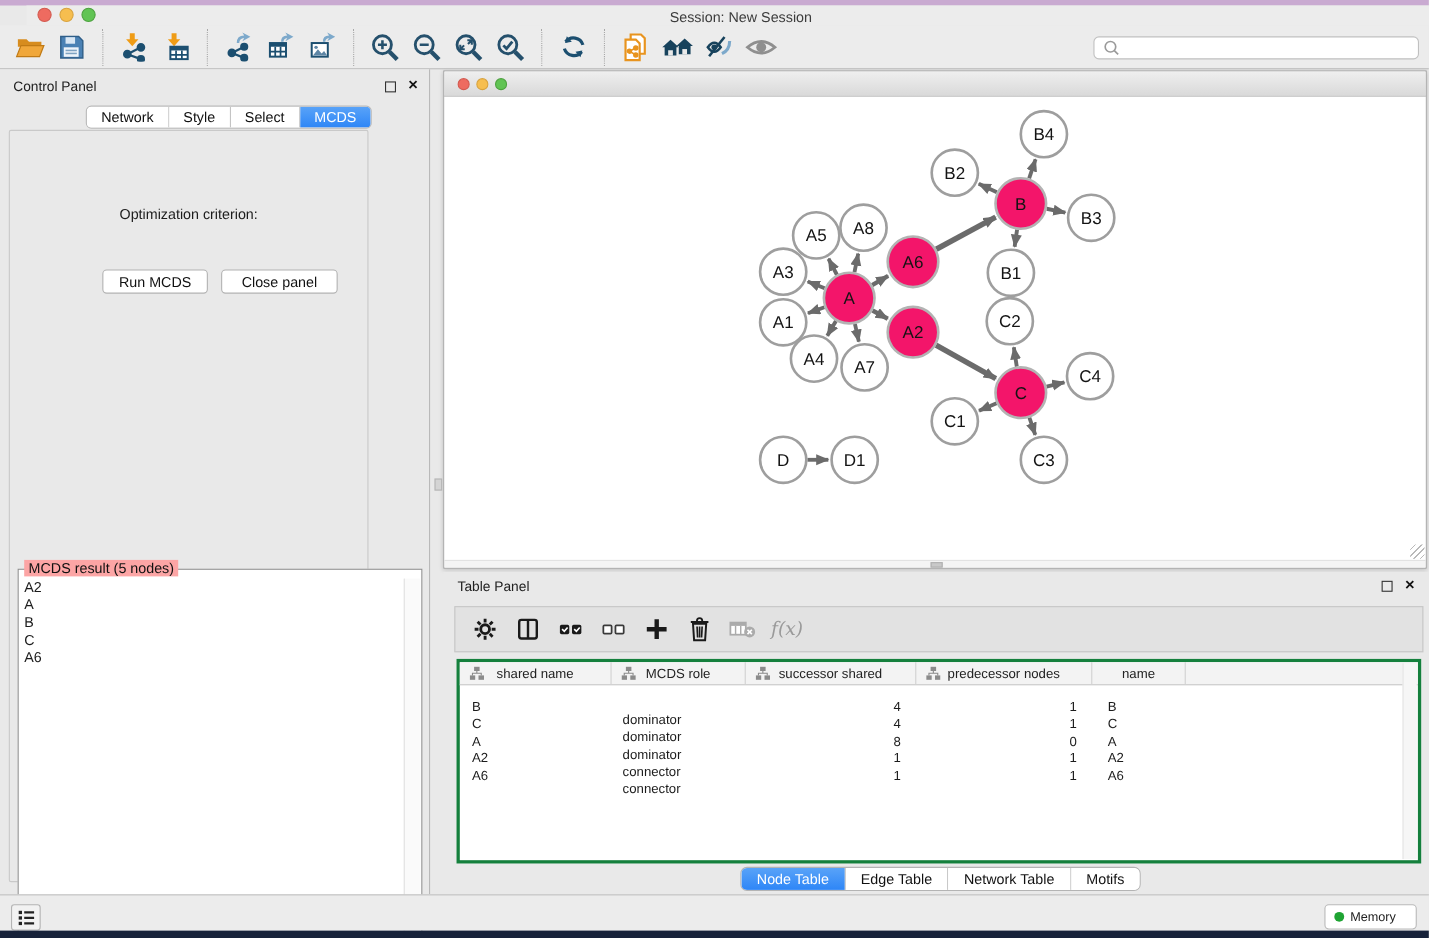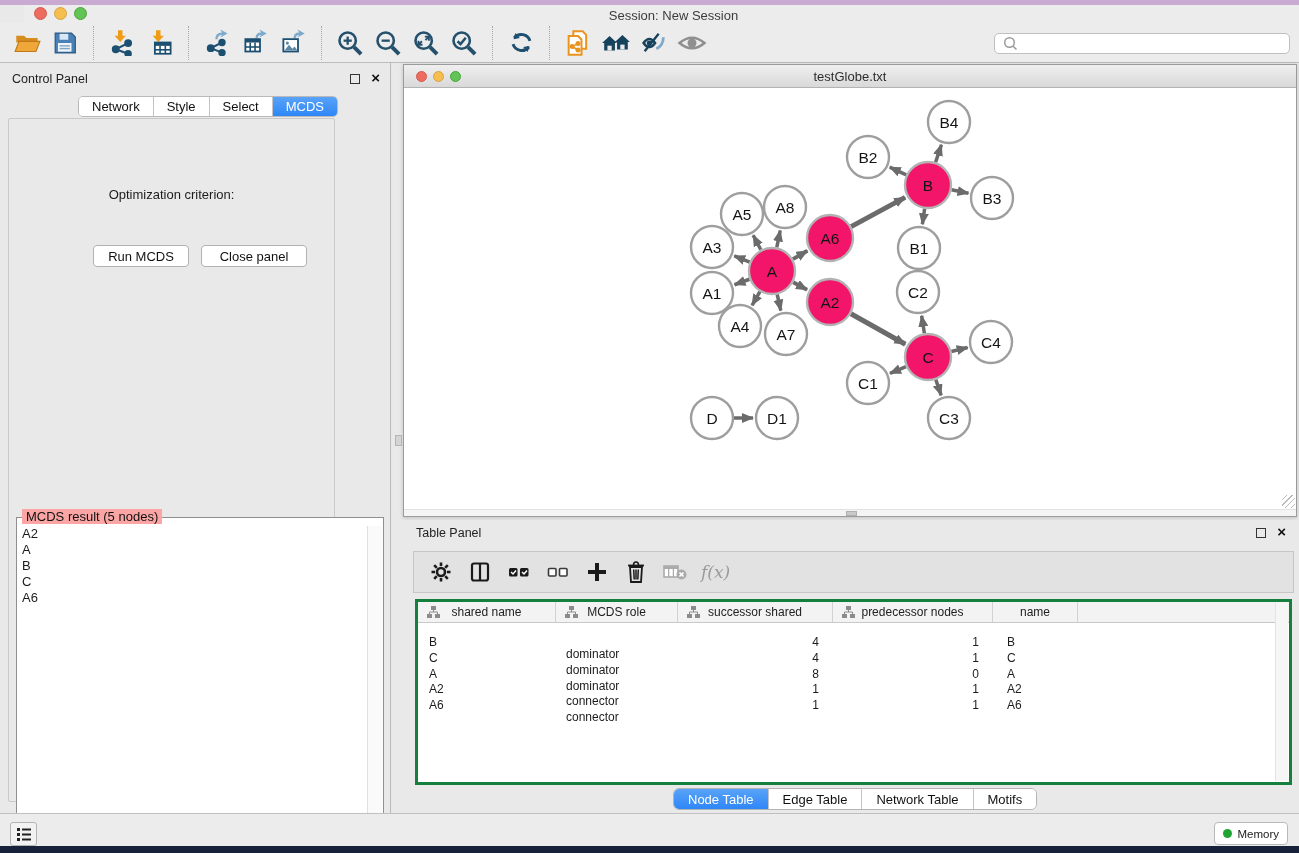--- a/index.html
+++ b/index.html
@@ -80,21 +80,21 @@
   .nt-row .c5 { padding-left:14px; }
   #nt-vscroll { position:absolute; right:1px; top:1px; width:13px; bottom:1px; background:#f6f6f6; border-left:1px solid #e3e3e3; }
   #tp-tabs { position:absolute; left:270px; top:268px; height:22px; display:flex; border:1px solid #b4b4b4; border-radius:6px; overflow:hidden; background:#fff; }
   .tp-tab { padding:0 14px; display:flex; align-items:center; font-size:13px; background:#fff; border-right:1px solid #c4c4c4; color:#111; }
   .tp-tab:last-child { border-right:none; }
   .tp-tab.sel { background:linear-gradient(#59a3f8,#2e86f7); color:#fff; }
 
   
   #status-bar { position:absolute; left:0; top:813px; width:1299px; height:33px; background:#ececec; border-top:1px solid #c0c0c0; }
   #status-left-btn { position:absolute; left:10px; top:8px; width:27px; height:24px; border:1px solid #b4b4b4; border-radius:3px; background:#f2f2f2; display:flex; align-items:center; justify-content:center; }
-  #memory-btn { position:absolute; right:11px; top:8px; height:23px; padding:0 8px 0 8px; background:#fff; border:1px solid #b9b9b9; border-radius:4px; display:flex; align-items:center; gap:5px; font-size:11.5px; color:#222; }
+  #memory-btn { position:absolute; right:11px; top:8px; height:23px; padding:0 18px 0 8px; background:#fff; border:1px solid #b9b9b9; border-radius:4px; display:flex; align-items:center; gap:5px; font-size:11.5px; color:#222; }
   #memory-dot { width:9px; height:9px; border-radius:50%; background:#1fa433; }
   #desktop-bottom { position:absolute; left:0; top:846px; width:1299px; height:7px; background:#17223a; }
 </style>
 </head>
 <body>
 
 <div id="desktop-top"></div>
 <div id="titlebar">
   <div class="tl red"></div>
   <div class="tl yellow"></div>
@@ -284,21 +284,20 @@
       <div id="result-scroll"></div>
     </div>
   </div>
 </div>
 
 <div id="net-window">
   <div id="net-titlebar">
     <div class="tl red"></div>
     <div class="tl yellow"></div>
     <div class="tl green"></div>
-    <div id="net-title">testGlobe.txt</div>
   </div>
   <div id="net-canvas">
     <svg id="graph-svg" width="892" height="422">
       <defs>
         <marker id="arrowhead" markerUnits="userSpaceOnUse" markerWidth="14" markerHeight="12" refX="11" refY="5" orient="auto">
           <path d="M0,0 L12,5 L0,10 z" fill="#6b6b6b"></path>
         </marker>
       </defs>
     <line x1="345.7165594187538" y1="174.08662376750152" x2="330.2834405812462" y2="167.91337623249848" stroke="#6b6b6b" stroke-width="3.5" marker-end="url(#arrowhead)"></line>
         <line x1="356.8220856120171" y1="161.76196266283242" x2="349.1779143879829" y2="147.23803733716758" stroke="#6b6b6b" stroke-width="3.5" marker-end="url(#arrowhead)"></line>

